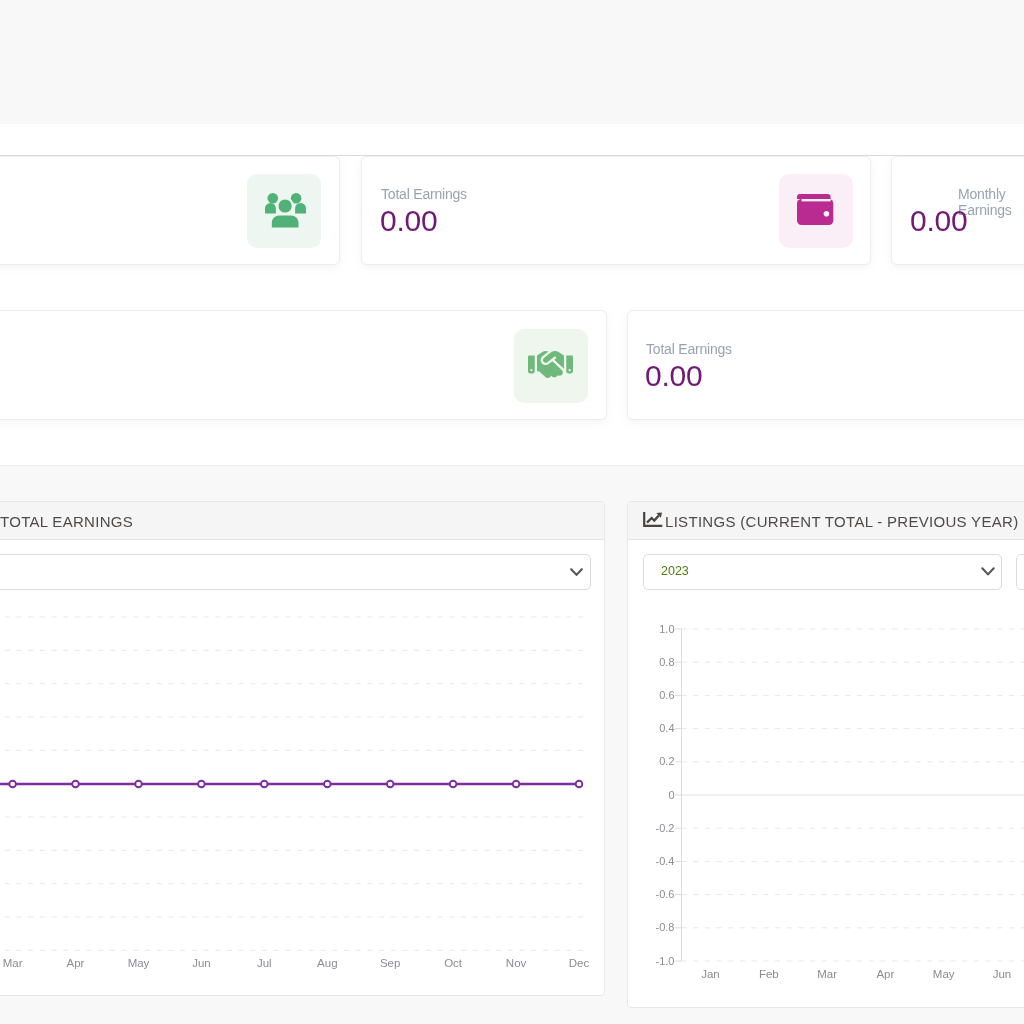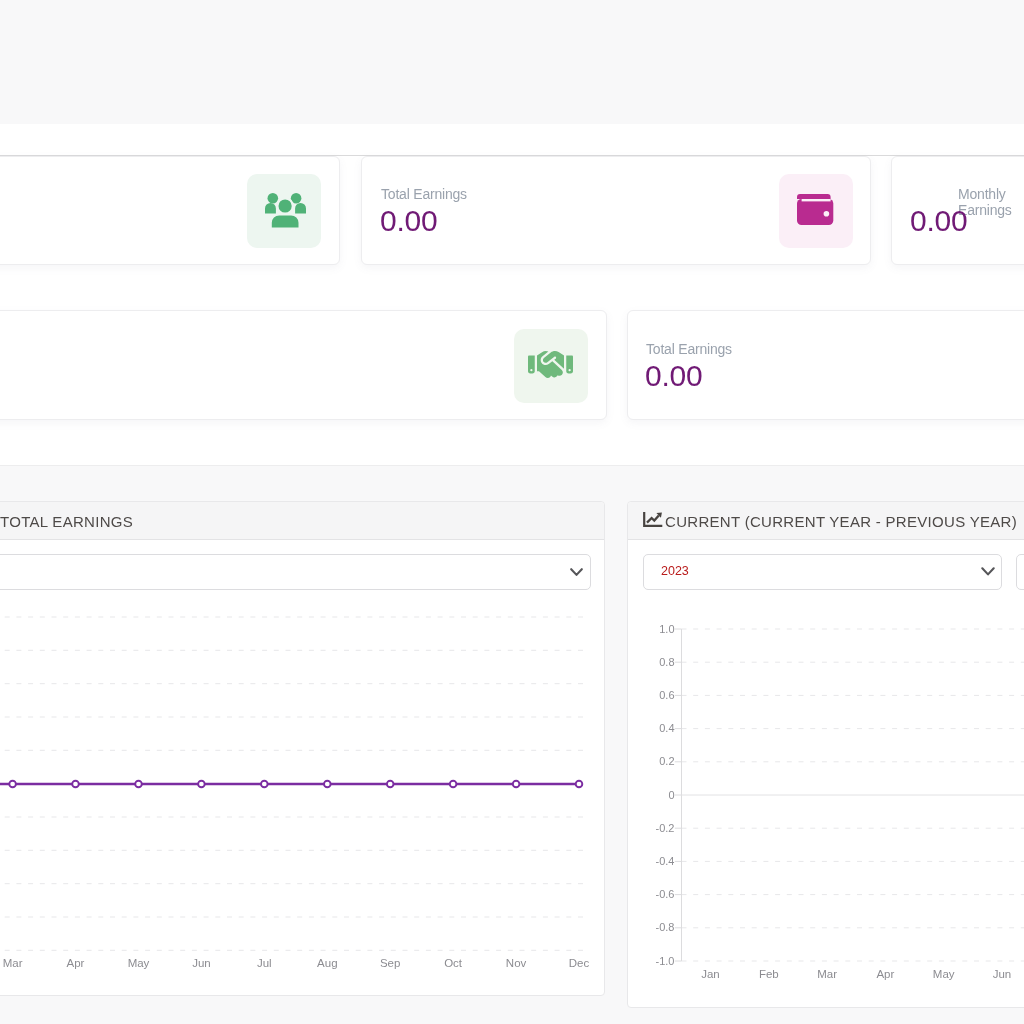--- a/index.html
+++ b/index.html
@@ -11,21 +11,21 @@
   .card{background:#fff;border:1px solid #ededef;border-radius:6px;
         box-shadow:0 3px 8px rgba(120,120,135,.07);box-sizing:border-box;}
   .isq{width:74px;height:74px;border-radius:10px;}
   .lbl{font-size:14px;color:#9aa2ad;letter-spacing:-0.2px;}
   .num{font-size:30px;color:#701a75;letter-spacing:-0.2px;}
   .panel{background:#fff;border:1px solid #e8e8ea;border-radius:4px;box-sizing:border-box;}
   .phead{position:absolute;left:0;top:0;right:0;height:37px;background:#f5f5f6;
          border-bottom:1px solid #e3e3e5;border-radius:4px 4px 0 0;}
   .ptitle{font-size:15px;color:#4e4a48;letter-spacing:0.3px;}
   .sel{background:#fff;border:1px solid #dcdcdf;border-radius:5px;height:36px;box-sizing:border-box;}
-  .seltext{font-size:12.5px;color:#b91c1c;}
+  .seltext{font-size:12.5px;color:#4d7c0f;}
 </style>
 </head>
 <body>
   <div class="abs whiteband"></div>
   <div class="abs topline"></div>
 
   <div class="abs card" style="left:-160px;top:156px;width:500px;height:109px;"></div>
   <div class="abs card" style="left:361px;top:156px;width:510px;height:109px;"></div>
   <div class="abs card" style="left:891px;top:156px;width:260px;height:109px;"></div>
 
@@ -68,21 +68,21 @@
   </div>
   <div class="abs panel" style="left:627px;top:501px;width:560px;height:507px;">
     <div class="phead"></div>
   </div>
   <div class="abs ptitle" style="left:0px;top:513px;">TOTAL EARNINGS</div>
   <svg class="abs" style="left:643px;top:511px;" width="20" height="17" viewBox="0 0 20 17">
     <path d="M1.2 1 V14.8 H19.3" stroke="#474340" stroke-width="2.2" fill="none"></path>
     <path d="M4 11.6 L8.6 7 L11.3 9.6 L15.8 4.6" stroke="#474340" stroke-width="2.3" fill="none"></path>
     <polygon points="13.4,2 18.9,1.4 17.9,6.8" fill="#474340"></polygon>
   </svg>
-  <div class="abs ptitle" style="left:665px;top:513px;">CURRENT (CURRENT YEAR - PREVIOUS YEAR)</div>
+  <div class="abs ptitle" style="left:665px;top:513px;">LISTINGS (CURRENT TOTAL - PREVIOUS YEAR)</div>
 
   <div class="abs sel" style="left:-300px;top:554px;width:891px;"></div>
   <div class="abs sel" style="left:643px;top:554px;width:359px;"></div>
   <div class="abs sel" style="left:1016px;top:554px;width:100px;"></div>
   <svg class="abs" style="left:569.5px;top:568px;" width="13" height="9" viewBox="0 0 13 9">
     <path d="M1.2 1.2 L6.5 6.9 L11.8 1.2" stroke="#565659" stroke-width="2.1" fill="none" stroke-linecap="round" stroke-linejoin="round"></path>
   </svg>
   <svg class="abs" style="left:980.5px;top:566.5px;" width="14" height="9.5" viewBox="0 0 14 9.5">
     <path d="M1.3 1.3 L7 7.4 L12.7 1.3" stroke="#565659" stroke-width="2.1" fill="none" stroke-linecap="round" stroke-linejoin="round"></path>
   </svg>

